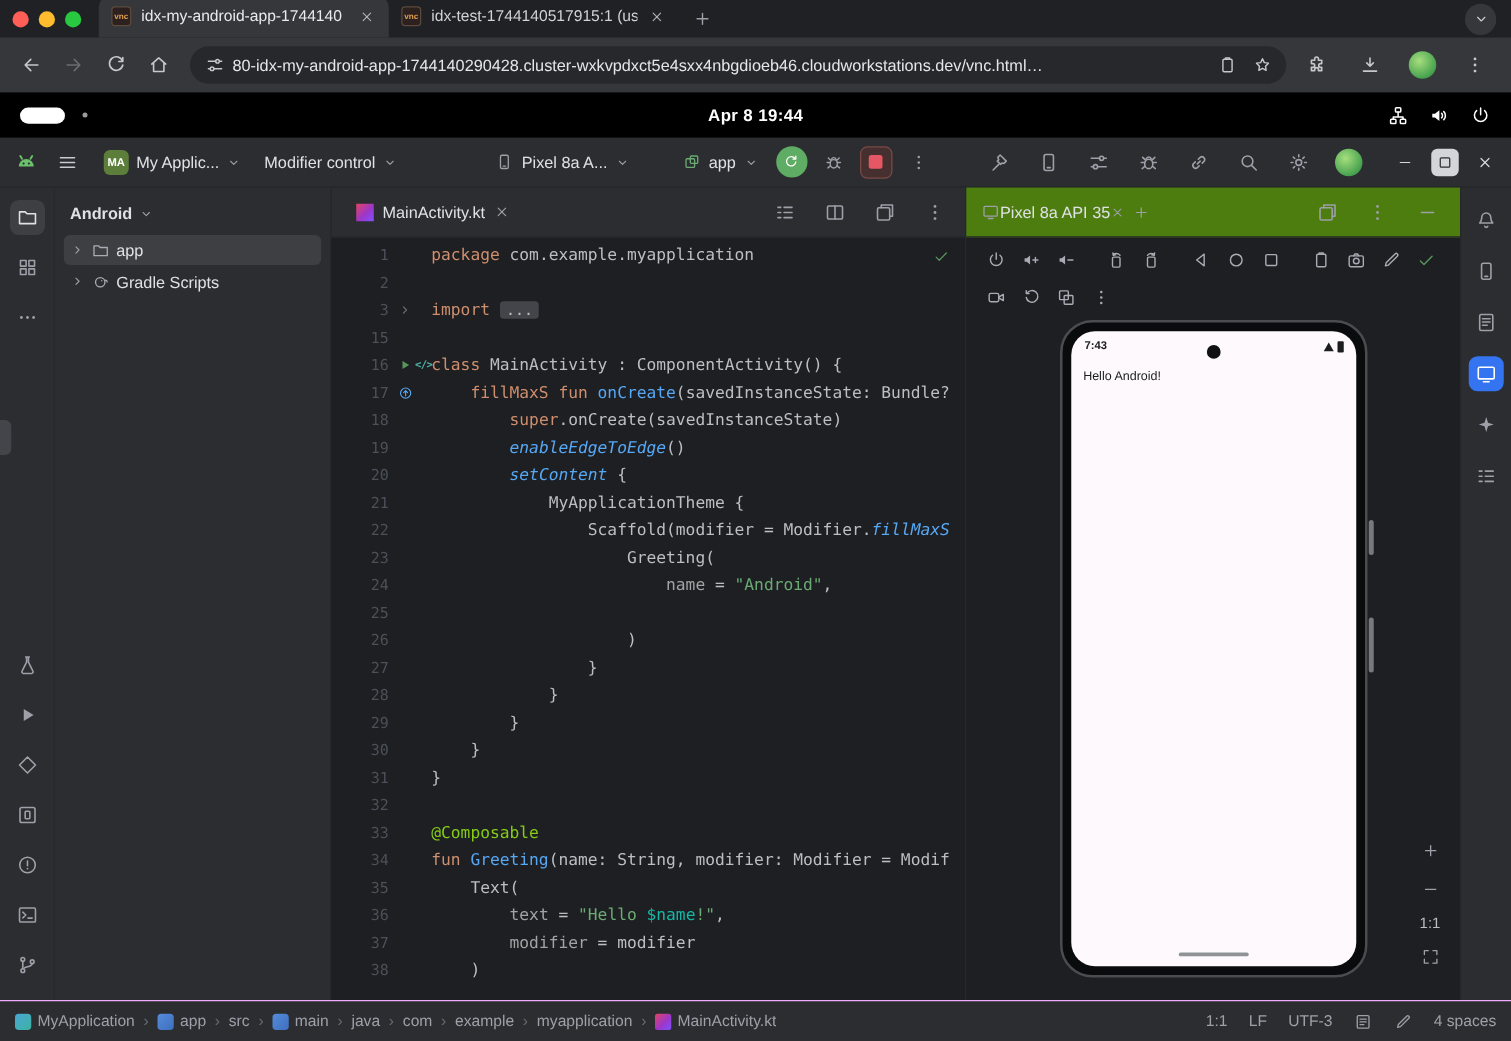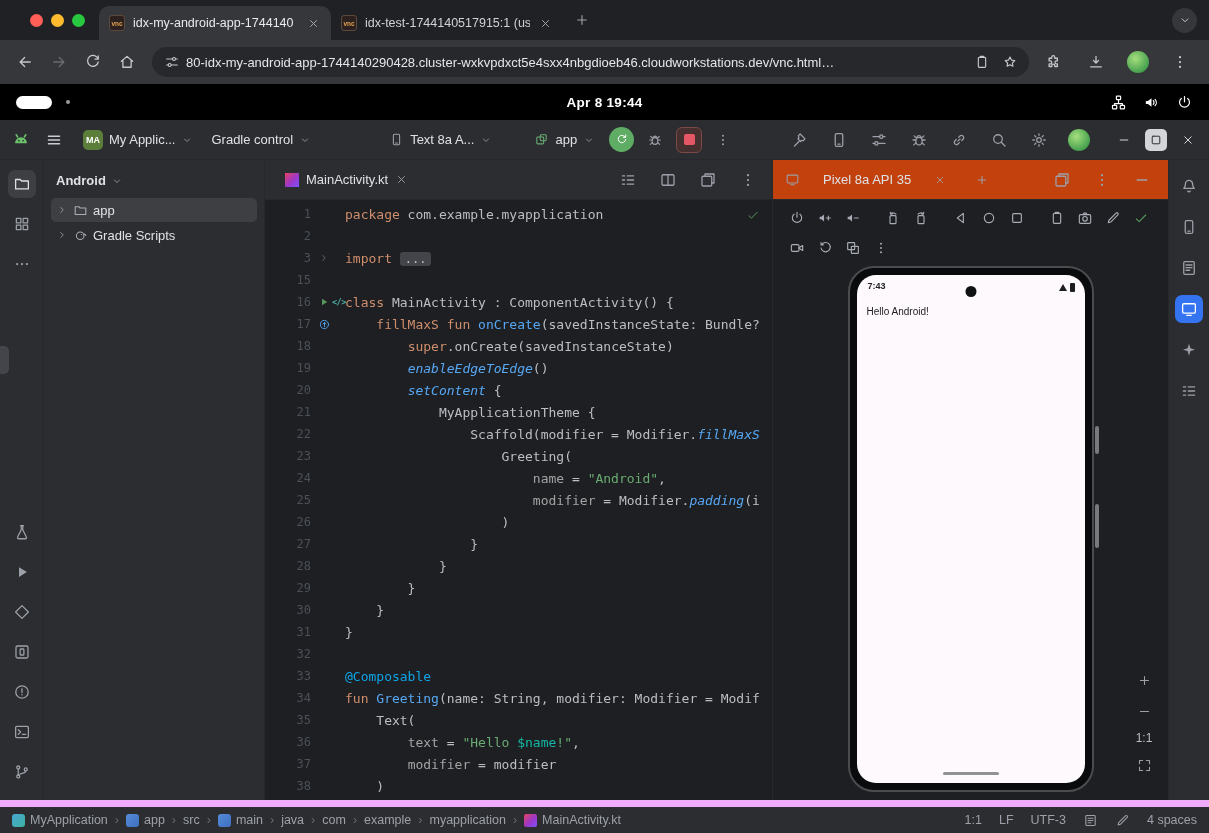--- a/index.html
+++ b/index.html
@@ -10,21 +10,21 @@
 .navic svg,.iconbtn svg,.stripbtn svg{width:18px;height:18px}
 .devbtn svg{width:16px;height:16px}
 .winbtn svg{width:14px;height:14px}
 .vnc-ic svg{width:17px;height:17px}
 .omni-ic svg{width:16px;height:16px}
 .zoombtn svg{width:15px;height:15px}
 .s12{width:12px;height:12px}.s13{width:13px;height:13px}.s14{width:14px;height:14px}.s15{width:15px;height:15px}.s16{width:16px;height:16px}
 .s12 svg{width:12px;height:12px}.s13 svg{width:13px;height:13px}.s14 svg{width:14px;height:14px}.s15 svg{width:15px;height:15px}.s16 svg{width:16px;height:16px}
 .dim{color:#9da0a8}.dim2{color:#a8acb4}.green{color:#57965c}.blue{color:#56a8f5}
 
-.tabstrip{height:40px;background:#1f2124;display:flex;align-items:flex-end;flex:none;padding-left:22px}
+.tabstrip{height:30px;background:#1f2124;display:flex;align-items:flex-end;flex:none;padding-left:2px}
 .traffic{display:flex;gap:8px;align-items:center;align-self:center;padding:0 14px 0 8px}
 .light{width:13px;height:13px;border-radius:50%}
 .btabs{display:flex;align-items:flex-end;height:100%}
 .tab{width:232px;height:34px;border-radius:10px 10px 0 0;display:flex;align-items:center;gap:8px;padding:0 10px;color:#cfd2d6;font-size:12.5px}
 .tab.active{background:#35373b;color:#e8eaed}
 .tab .ttl{flex:1;overflow:hidden;white-space:nowrap}
 .favicon{width:16px;height:16px;border-radius:3px;background:#2d2120;border:1px solid #5b4a3c;color:#e0a050;font-size:6.5px;font-weight:700;display:flex;align-items:center;justify-content:center;flex:none}
 .tclose{width:15px;height:15px;color:#aeb1b5}
 .tclose svg{width:13px;height:13px}
 .newtab{align-self:center;width:26px;height:26px;border-radius:50%;color:#c6c8cc;display:flex;align-items:center;justify-content:center;margin-left:6px}
@@ -81,21 +81,21 @@
 .cl{display:flex;align-items:center;height:22px;font-family:"DejaVu Sans Mono",monospace;font-size:13px}
 .ln{width:46px;flex:none;text-align:right;color:#4b5059;font-size:12px}
 .gut{width:34px;flex:none;display:flex;align-items:center;gap:2px;padding-left:7px}
 .cl pre{font-family:inherit;white-space:pre;color:#bcbec4}
 .tok-it{font-style:italic}
 .tok-fd{background:#43454a;border-radius:3px;padding:0 5px;font-size:12px}
 .compose{font-size:8.5px;font-weight:700;color:#4db6ac;letter-spacing:-.5px}
 .inspect{position:absolute;top:8px;right:12px;color:#57965c}
 
 .devpanel{width:396px;background:#1e1f22;border-left:1px solid #26282b;display:flex;flex-direction:column;position:relative}
-.dtabbar{height:40px;background:#c2410c;border-bottom:1px solid #26282b;display:flex;align-items:center;gap:23px;padding:0 12px;font-size:13px;color:#dfe1e5;flex:none}
+.dtabbar{height:40px;background:#4d7c0f;border-bottom:1px solid #26282b;display:flex;align-items:center;gap:0;padding:0 12px;font-size:13px;color:#dfe1e5;flex:none}
 .dtabR{margin-left:auto;display:flex;align-items:center;gap:12px;color:#9da0a8}
 .drow{display:flex;align-items:center;padding:6px 12px 0;color:#a8acb4}
 .devbtn{width:24px;height:24px;border-radius:5px;display:flex;align-items:center;justify-content:center;color:#a8acb4;margin-right:4px;flex:none}
 .devbtn.grp{margin-left:12px}
 .devbtn.pushr{margin-left:auto}
 .devbtn.green{color:#57965c}
 .phone{width:246px;height:526px;margin:6px auto 0;background:#0a0b0c;border:2px solid #4a4c4f;border-radius:26px;padding:7px;position:relative;flex:none}
 .pscreen{width:100%;height:100%;background:#fdf9fd;border-radius:19px;position:relative;overflow:hidden}
 .ptime{position:absolute;top:6px;left:11px;font-size:9px;font-weight:600;color:#1c1d1e}
 .phole{position:absolute;top:11px;left:50%;transform:translateX(-50%);width:11px;height:11px;border-radius:50%;background:#101112}
@@ -104,31 +104,31 @@
 .pbatt{width:5px;height:9px;border-radius:1px;background:#1c1d1e}
 .ptext{position:absolute;top:31px;left:10px;font-size:10px;color:#1c1d1e}
 .pnav{position:absolute;bottom:8px;left:50%;transform:translateX(-50%);width:56px;height:3px;border-radius:2px;background:#909396}
 .pbtn{position:absolute;right:-7px;width:4px;border-radius:2px;background:#77797c}
 .zoomcol{position:absolute;right:13px;bottom:24px;display:flex;flex-direction:column;align-items:center;gap:9px;color:#9da0a8}
 .zoombtn{width:22px;height:22px;display:flex;align-items:center;justify-content:center;color:#9da0a8}
 .zoomlabel{font-size:12px;color:#b9bcc2}
 
 .rstrip{width:41px;background:#2b2d30;border-left:1px solid #26282b;display:flex;flex-direction:column;align-items:center;padding:12px 0;gap:13px}
 
-.statusbar{height:33px;background:#2b2d30;border-top:7px solid #f0abfc;display:flex;align-items:center;padding:0 12px;font-size:12.5px;color:#9da0a8;flex:none}
+.statusbar{height:33px;background:#2b2d30;border-top:1px solid #f0abfc;display:flex;align-items:center;padding:0 12px;font-size:12.5px;color:#9da0a8;flex:none}
 .crumbs{display:flex;align-items:center;min-width:0;overflow:hidden;white-space:nowrap}
 .crumb{display:inline-flex;align-items:center;gap:5px}
 .crumb-sep{margin:0 7px;color:#686c73}
 .bc-ic{width:13px;height:13px;border-radius:3px;flex:none}
 .bc-ic.module-teal{background:linear-gradient(135deg,#49a6d2,#3db3a2)}
 .bc-ic.module-blue{background:linear-gradient(135deg,#548cd8,#3f6fc0)}
 .bc-ic.kotlin{background:linear-gradient(135deg,#e24462,#9d36c8 55%,#7f52ff);border-radius:2px}
 .sright{margin-left:auto;display:flex;align-items:center;gap:17px;color:#9da0a8;flex:none}
 </style>
-<style>.tok-kw{color:#cf8e6d}.tok-fn{color:#56a8f5}.tok-arg{color:#a3a3a3}.tok-it{color:#56a8f5}.tok-st{color:#6aab73}.tok-tp{color:#14b8a6}.tok-an{color:#0ea5e9}.tok-pl{color:#bcbec4}.tok-fd{color:#bcbec4}.stripbtn.accent{background:#3574f0;color:#fff}.runbtn{background:#5fad65}.stopin{background:#e55765}</style></head>
+<style>.tok-kw{color:#cf8e6d}.tok-fn{color:#56a8f5}.tok-arg{color:#a3a3a3}.tok-it{color:#56a8f5}.tok-st{color:#6aab73}.tok-tp{color:#14b8a6}.tok-an{color:#84cc16}.tok-pl{color:#bcbec4}.tok-fd{color:#bcbec4}.stripbtn.accent{background:#3574f0;color:#fff}.runbtn{background:#5fad65}.stopin{background:#e55765}</style></head>
 <body>
 
 <div class="screen">
 
   <div class="tabstrip">
     <div class="traffic">
       <span class="light" style="background:#ff5f57"></span>
       <span class="light" style="background:#febc2e"></span>
       <span class="light" style="background:#28c840"></span>
     </div>
@@ -282,35 +282,35 @@
     <span class="widget">
       <span class="badge">MA</span>
       <span>My Applic...</span>
       <span class="icw s12 dim">
           <svg viewBox="0 0 24 24" fill="none" stroke="currentColor" stroke-width="1.7" stroke-linecap="round" stroke-linejoin="round">
             <path d="M7 10l5 5 5-5"></path>
           </svg>
         </span>
     </span>
     <span class="widget">
-      <span>Gradle control</span>
+      <span>Modifier control</span>
       <span class="icw s12 dim">
           <svg viewBox="0 0 24 24" fill="none" stroke="currentColor" stroke-width="1.7" stroke-linecap="round" stroke-linejoin="round">
             <path d="M7 10l5 5 5-5"></path>
           </svg>
         </span>
     </span>
     <span class="widget" style="margin-left:60px">
       <span class="icw s15 dim">
           <svg viewBox="0 0 24 24" fill="none" stroke="currentColor" stroke-width="1.7" stroke-linecap="round" stroke-linejoin="round">
             <rect x="7" y="3.5" width="10" height="17" rx="2"></rect>
             <path d="M10.5 17.5h3"></path>
           </svg>
         </span>
-      <span>Text 8a A...</span>
+      <span>Pixel 8a A...</span>
       <span class="icw s12 dim">
           <svg viewBox="0 0 24 24" fill="none" stroke="currentColor" stroke-width="1.7" stroke-linecap="round" stroke-linejoin="round">
             <path d="M7 10l5 5 5-5"></path>
           </svg>
         </span>
     </span>
     <span class="widget" style="margin-left:24px">
       <span class="icw s15" style="color:#6aab73">
           <svg viewBox="0 0 24 24" fill="none" stroke="currentColor" stroke-width="1.7" stroke-linecap="round" stroke-linejoin="round">
             <rect x="4.5" y="8" width="11" height="11" rx="1.5"></rect>
@@ -644,21 +644,20 @@
             <pre><span class="tok-pl">                    Greeting(</span></pre>
           </div>
           <div class="cl">
             <span class="ln">24</span>
             <span class="gut"></span>
             <pre><span class="tok-pl">                        </span><span class="tok-arg">name</span><span class="tok-pl"> = </span><span class="tok-st">"Android"</span><span class="tok-pl">,</span></pre>
           </div>
           <div class="cl">
             <span class="ln">25</span>
             <span class="gut"></span>
-            <pre><span class="tok-pl">                        </span><span class="tok-arg">modifier</span><span class="tok-pl"> = Modifier.</span><span class="tok-it">padding</span><span class="tok-pl">(i</span></pre>
           </div>
           <div class="cl">
             <span class="ln">26</span>
             <span class="gut"></span>
             <pre><span class="tok-pl">                    )</span></pre>
           </div>
           <div class="cl">
             <span class="ln">27</span>
             <span class="gut"></span>
             <pre><span class="tok-pl">                }</span></pre>

